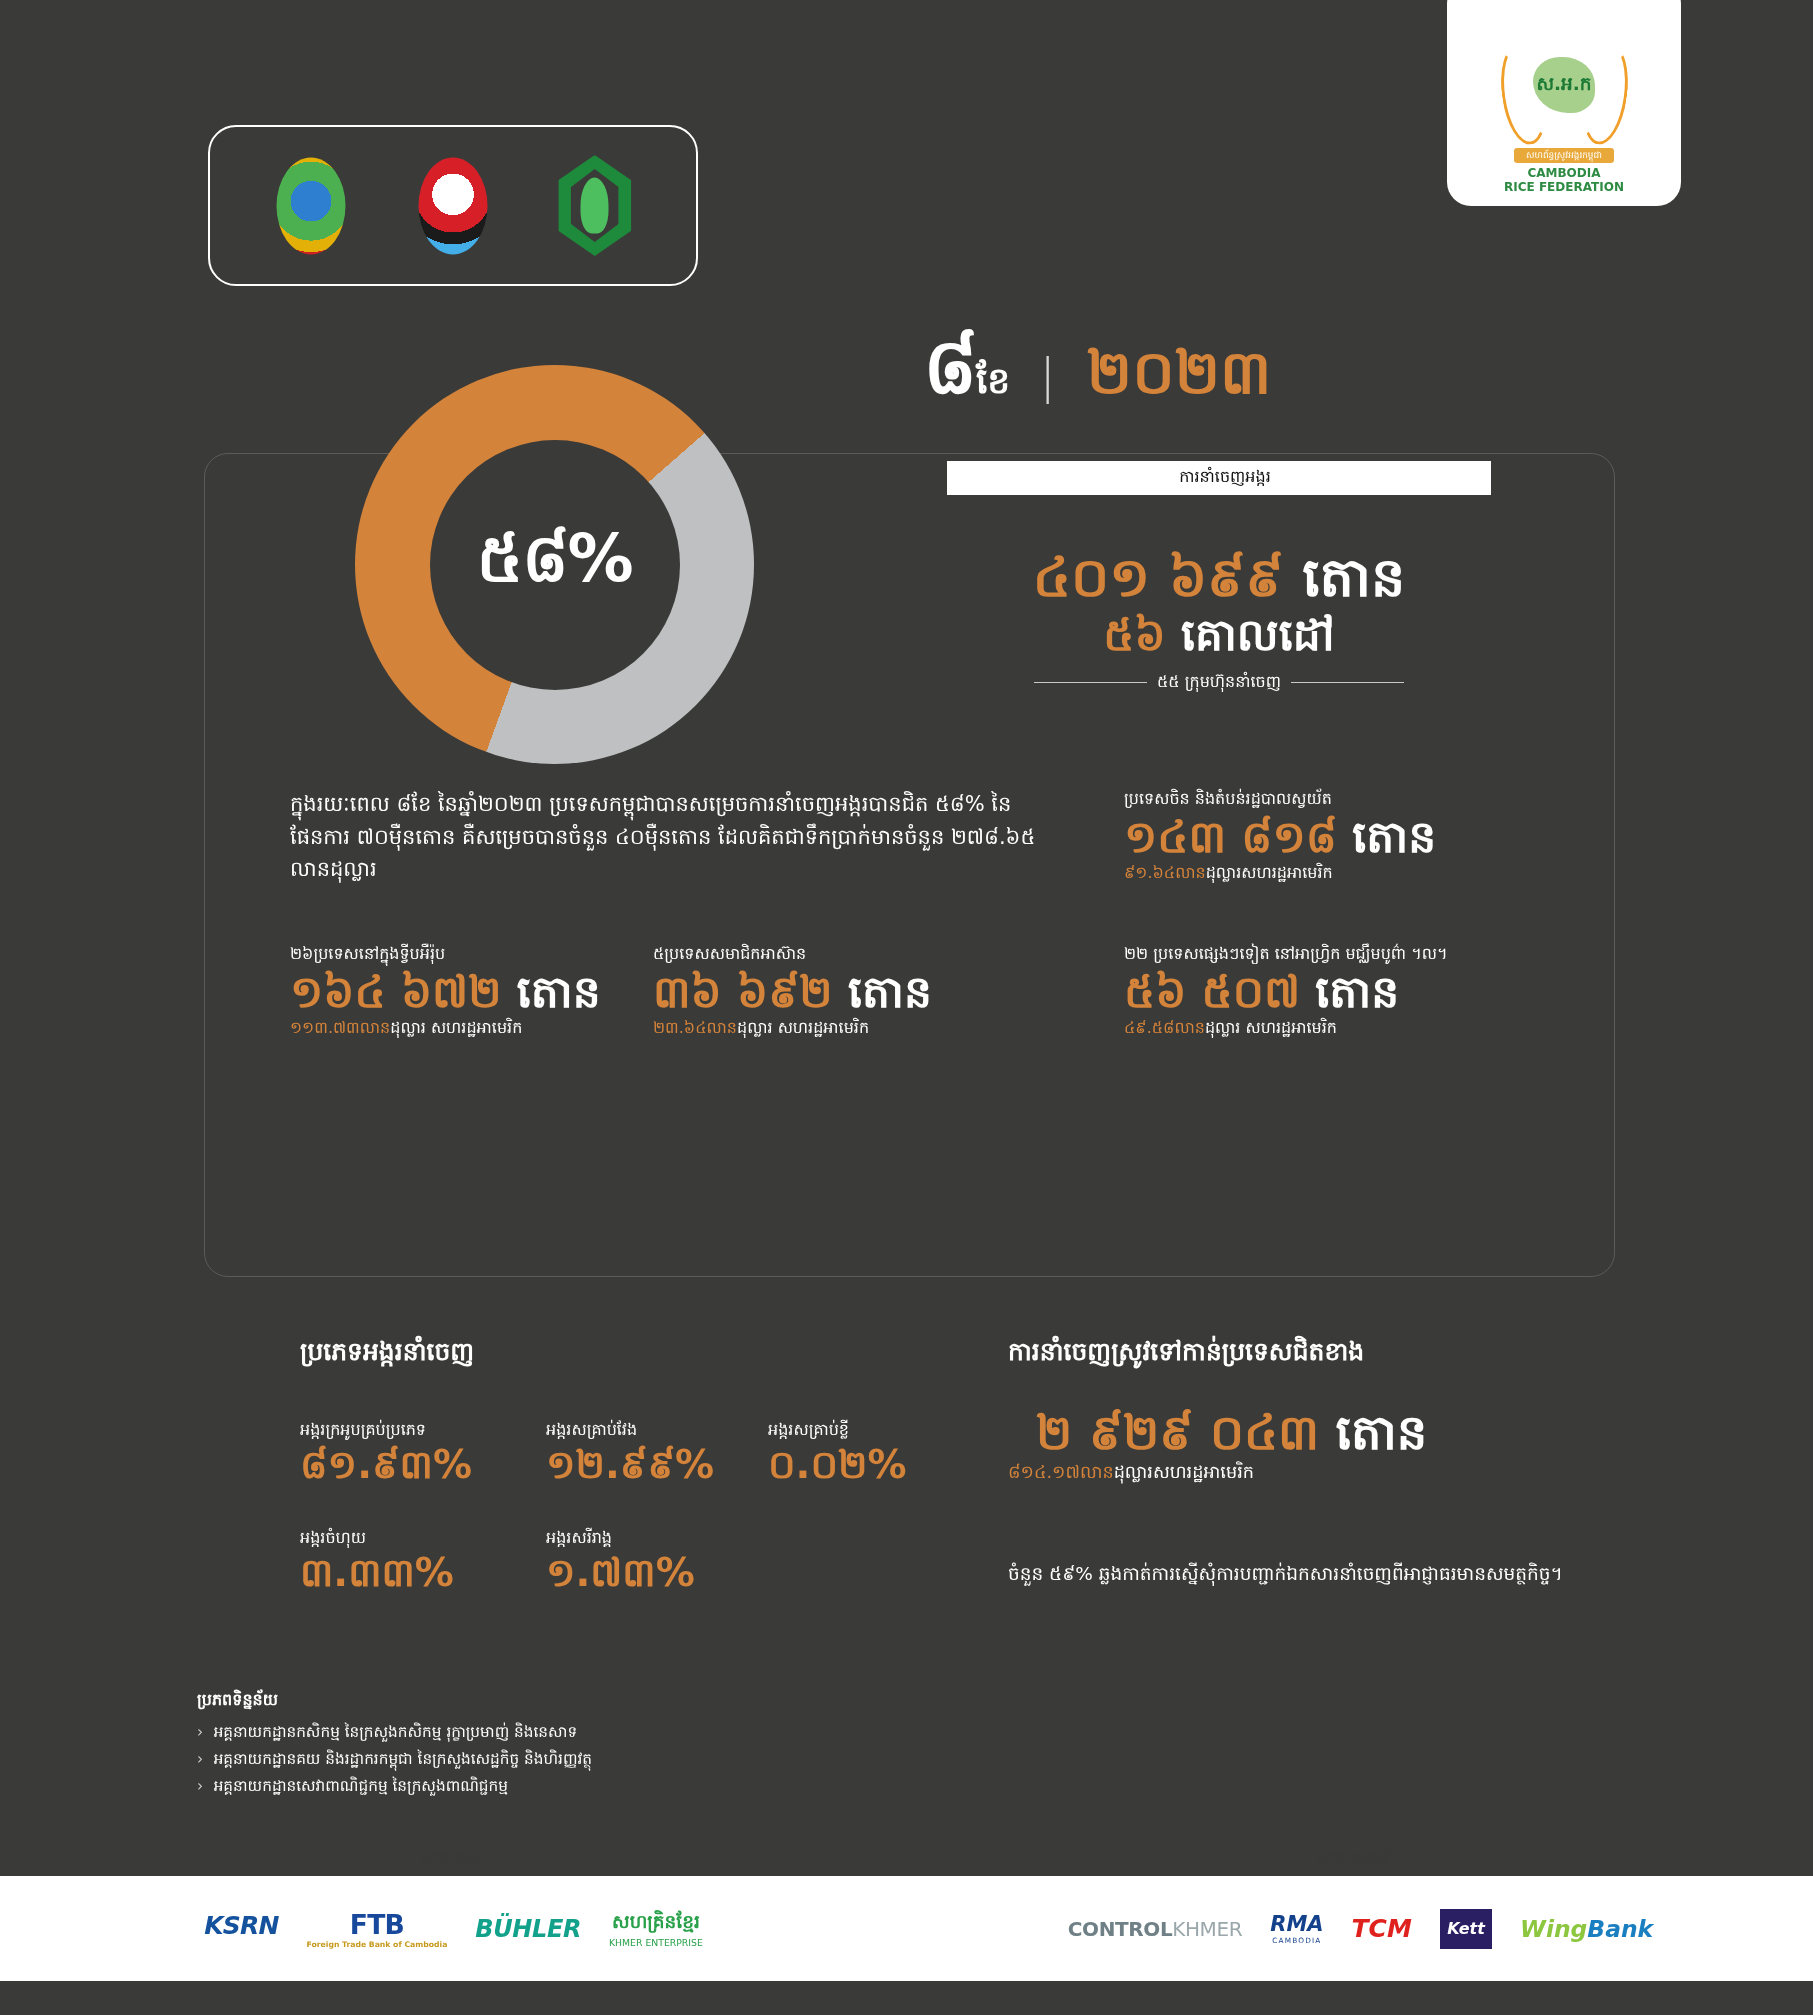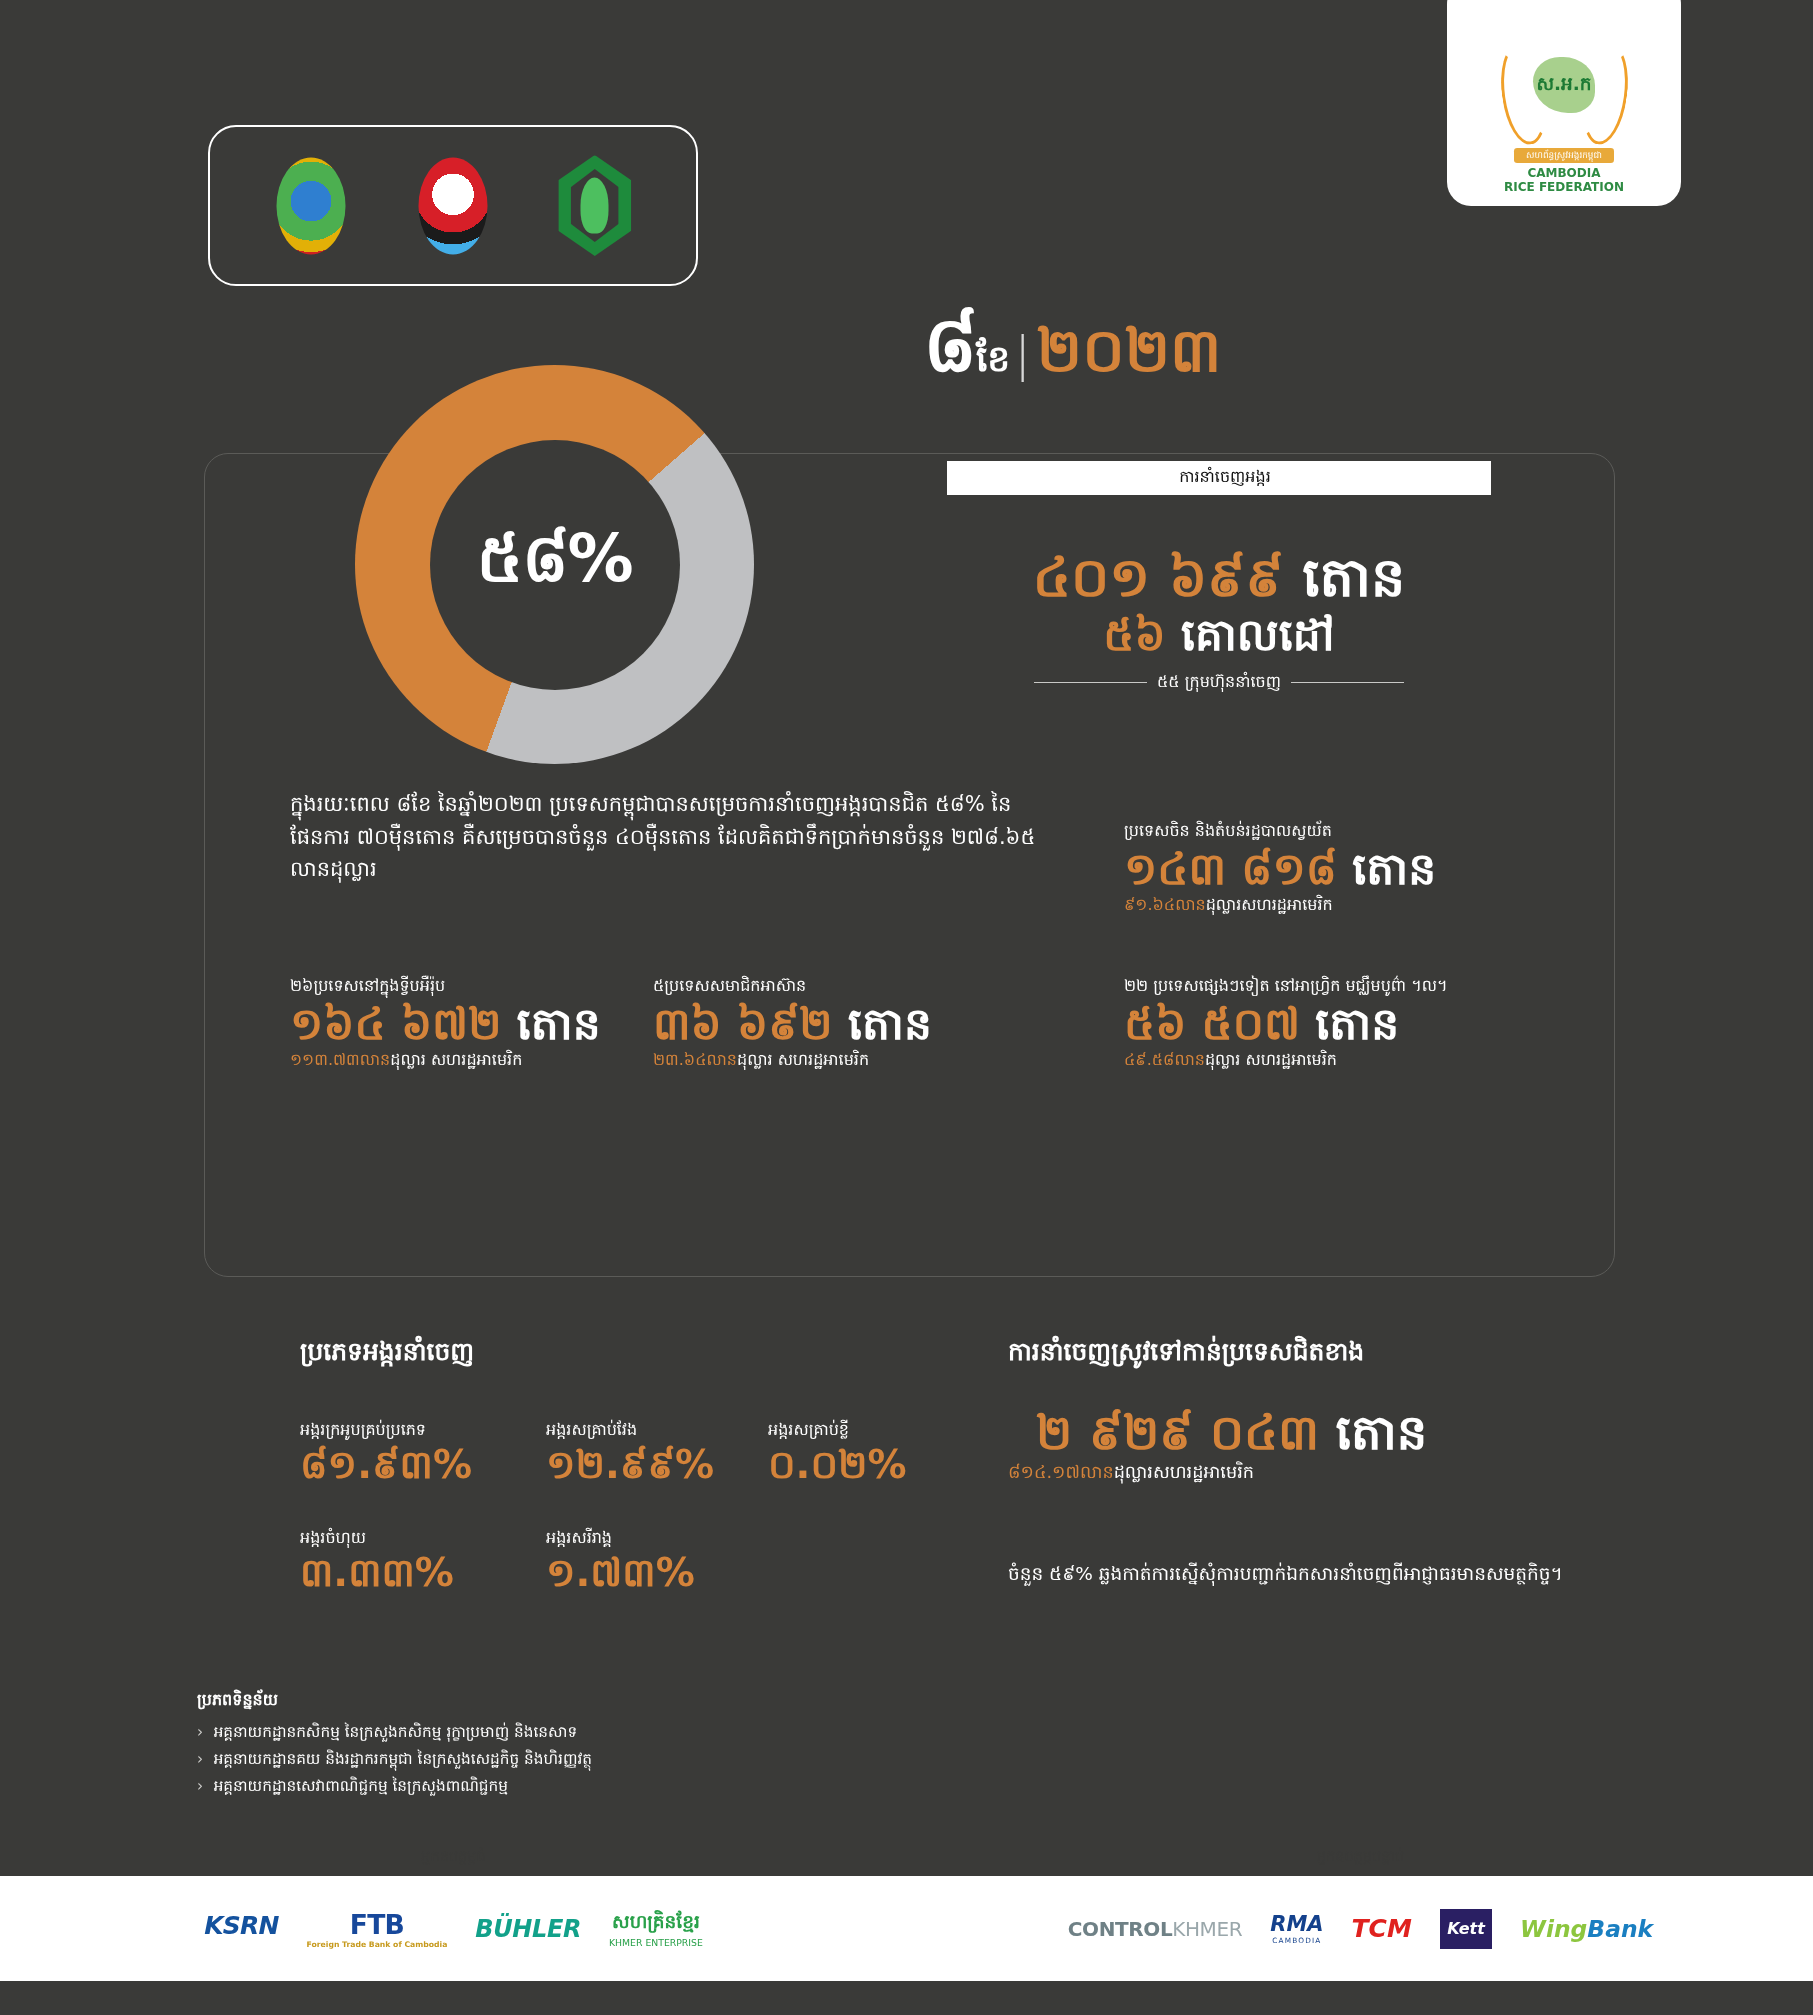--- a/index.html
+++ b/index.html
@@ -59,22 +59,22 @@
   .crf-arm.l { left:4px; border-right-color:transparent; border-top-color:transparent; transform: rotate(-8deg);}
   .crf-arm.r { right:4px; border-left-color:transparent; border-top-color:transparent; transform: rotate(8deg);}
   #crf-banner {
     background:#e8a93a; color:#fff; font-size:8.9px; padding:1px 12px;
     border-radius:3.2px; margin-top:-7.3px;
   }
   #crf-name { color:#2e8b43; font-weight:bold; font-size:12px; text-align:center; line-height:1.15; margin-top:4px;}
 
   
   #header-date {
-    position: absolute; left: 923px; top: 306px;
-    display: flex; align-items: baseline; gap: 6px;
+    position: absolute; left: 923px; top: 328px;
+    display: flex; align-items: baseline; gap: 31px;
   }
   #hd-months { font-size: 77px; font-weight: bold; color: #ffffff; line-height:1; letter-spacing:-1.6px;}
   #hd-sep { font-size: 48px; color: #d7d7d7; font-weight: 300; }
   #hd-year { font-size: 60px; font-weight: bold; color: #d4833a; line-height:1;}
 
   
   #main-panel {
     position: absolute; left: 204px; top: 453px;
     width: 1411px; height: 824px;
     border: 1.6px solid #5b5b58; border-radius: 24px;
@@ -114,21 +114,21 @@
   }
   #hero-companies .rule { flex:1; height:1.2px; background:#c9c9c7; max-width:113px;}
 
   
   #intro-paragraph {
     position:absolute; left:290px; top:788px; width:766px;
     font-size: 21px; line-height: 1.55; color:#ffffff;
   }
 
   
-  .stat-block { position:absolute;margin-top:32px; }
+  .stat-block { position:absolute; }
   .stat-label { font-size: 16px; color:#ffffff; margin-bottom: 2.4px; white-space:nowrap; }
   .stat-value { font-size: 44px; font-weight:bold; line-height:1.05; white-space:nowrap;}
   .stat-value .n { color:#d4833a; }
   .stat-value .u { color:#ffffff; }
   .stat-sub { font-size: 16px; margin-top: 1.6px; white-space:nowrap;}
   .stat-sub .n { color:#d4833a;text-align:right; }
   .stat-sub .u { color:#ffffff; }
 
   #stat-china { left:1124px; top:788px; }
   #stat-europe { left:290px; top:943px; }

